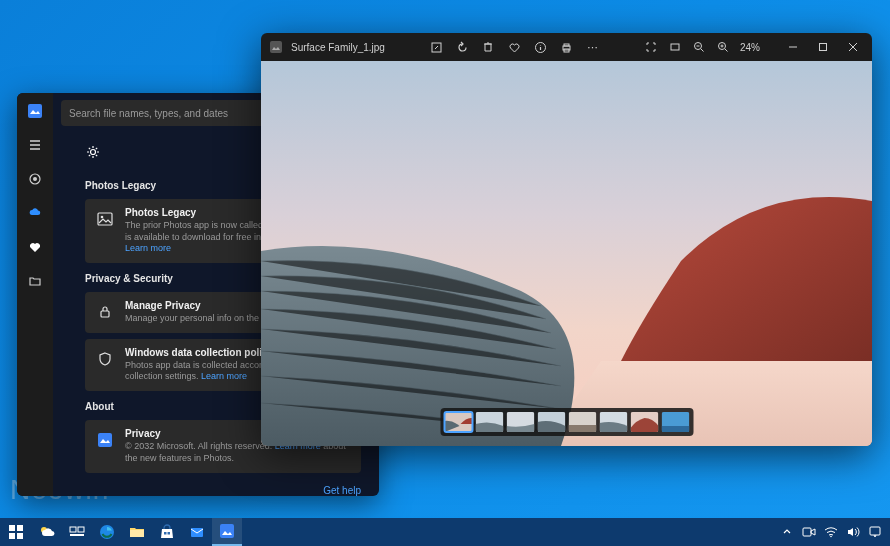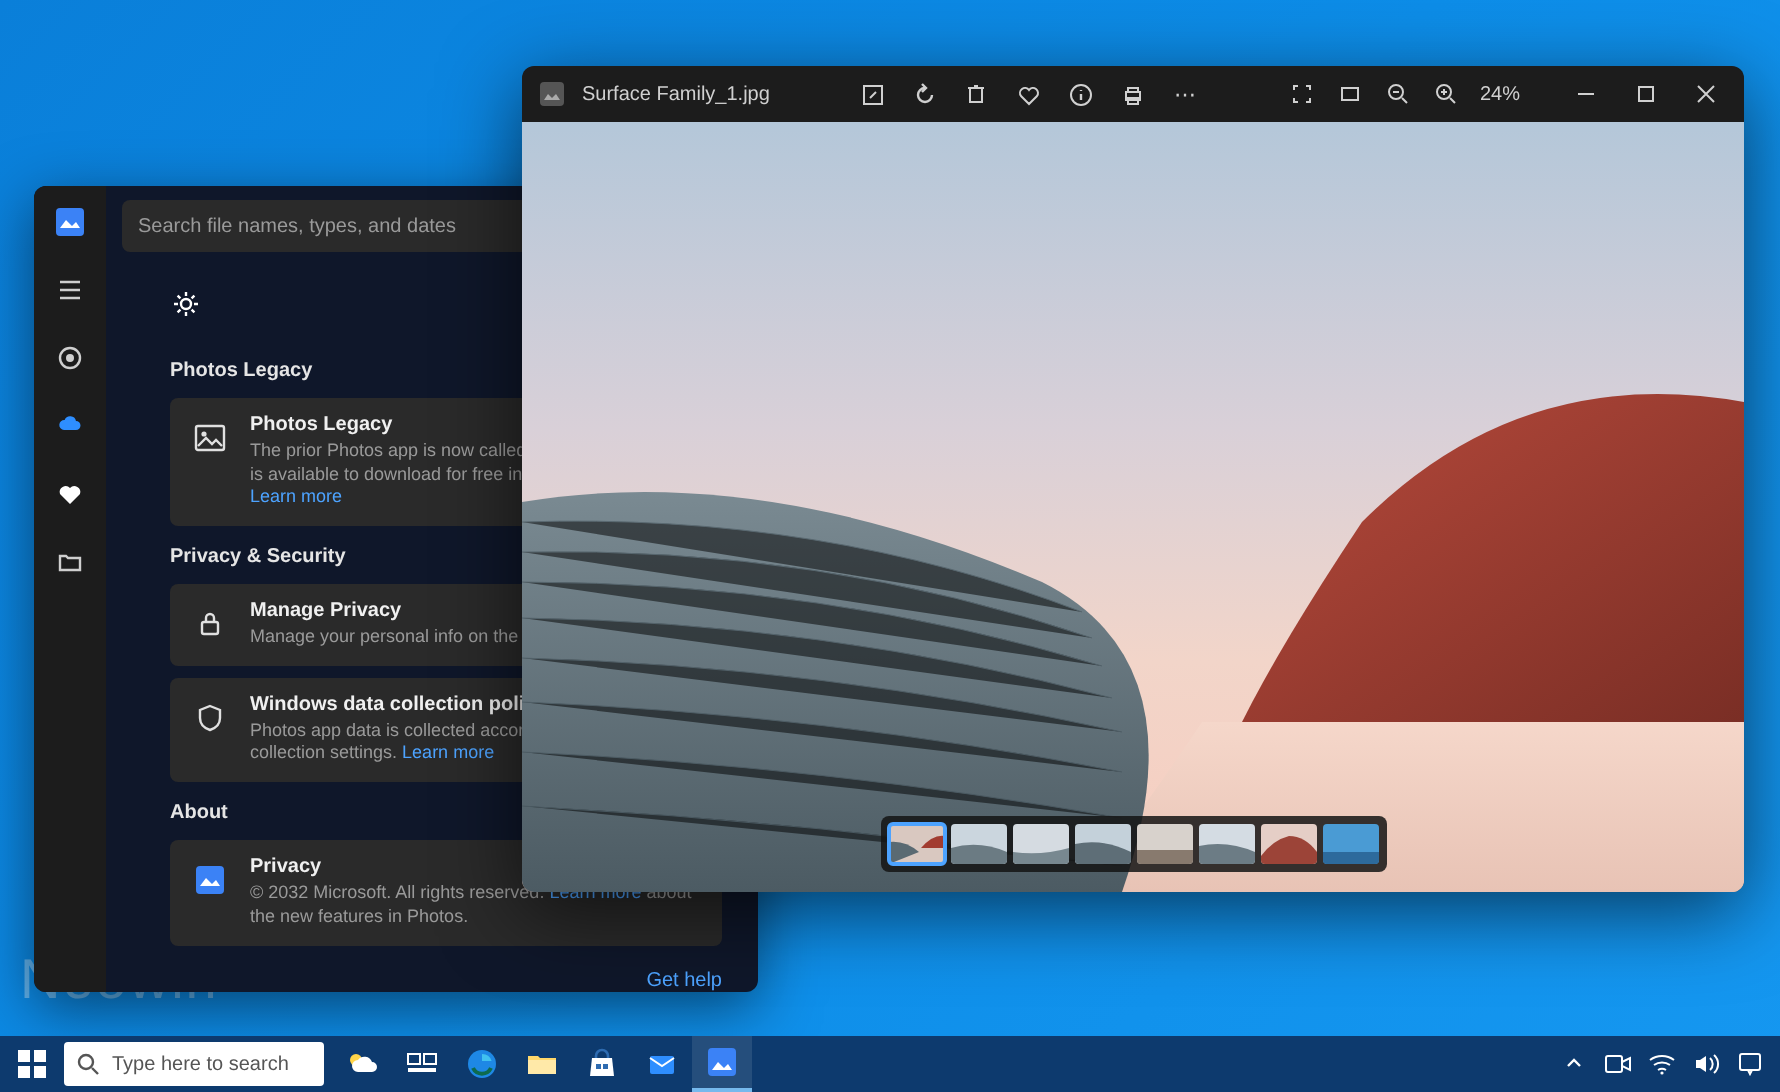--- a/index.html
+++ b/index.html
@@ -379,27 +379,20 @@
 
 <div class="taskbar">
   <div class="start-btn">
     <svg width="14" height="14" viewBox="0 0 14 14">
         <rect x="0" y="0" width="6" height="6" fill="#fff"></rect>
         <rect x="8" y="0" width="6" height="6" fill="#fff"></rect>
         <rect x="0" y="8" width="6" height="6" fill="#fff"></rect>
         <rect x="8" y="8" width="6" height="6" fill="#fff"></rect>
       </svg>
   </div>
-  <div class="search-pill">
-    <svg width="12" height="12" viewBox="0 0 12 12">
-        <circle cx="5" cy="5" r="3.5" fill="none" stroke="#555" stroke-width="1.2"></circle>
-        <path d="M8 8l3 3" stroke="#555" stroke-width="1.2"></path>
-      </svg>
-    <span>Type here to search</span>
-  </div>
   <div class="task-icons">
     <div class="task-icon">
         <svg width="20" height="20" viewBox="0 0 20 20">
           <circle cx="7" cy="8" r="3" fill="#ffd54a"></circle>
           <path d="M8 14a3 3 0 0 1 0-6 4 4 0 0 1 7 1 2.5 2.5 0 0 1 0 5z" fill="#fff"></path>
         </svg>
       </div>
     <div class="task-icon">
         <svg width="16" height="16" viewBox="0 0 16 16">
           <rect x="1" y="3" width="6" height="5" fill="none" stroke="#fff" stroke-width="1"></rect>

